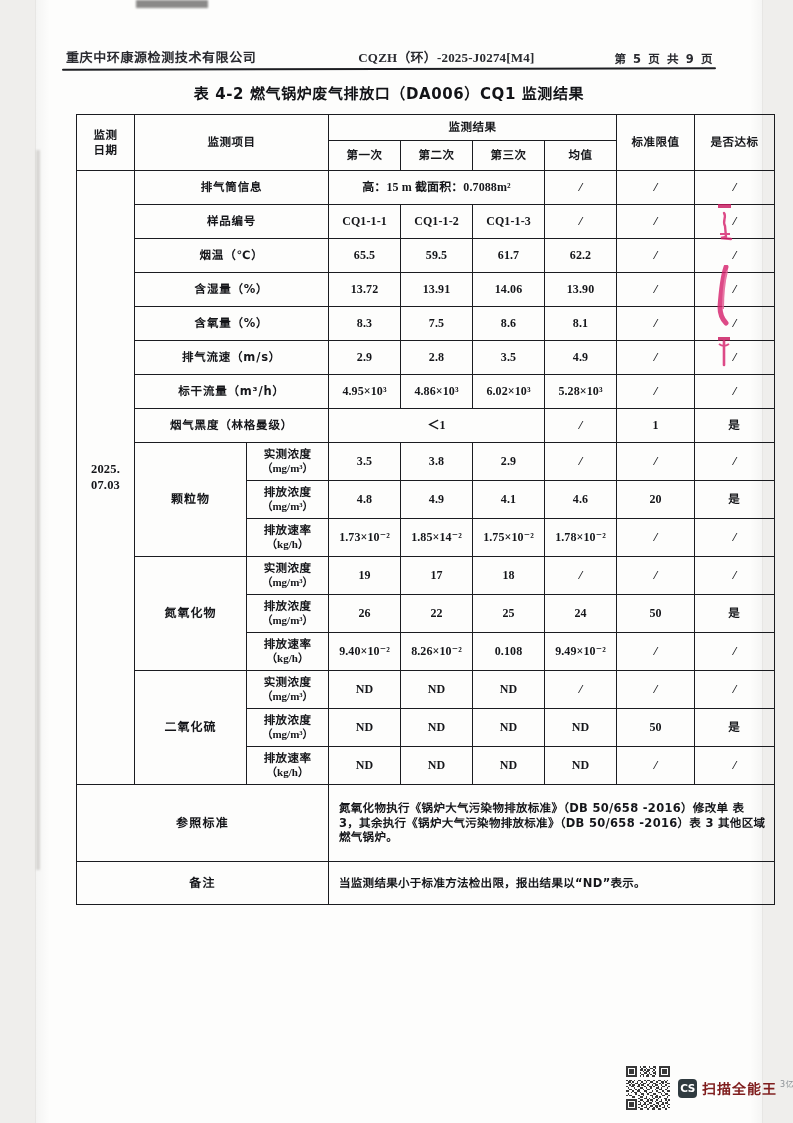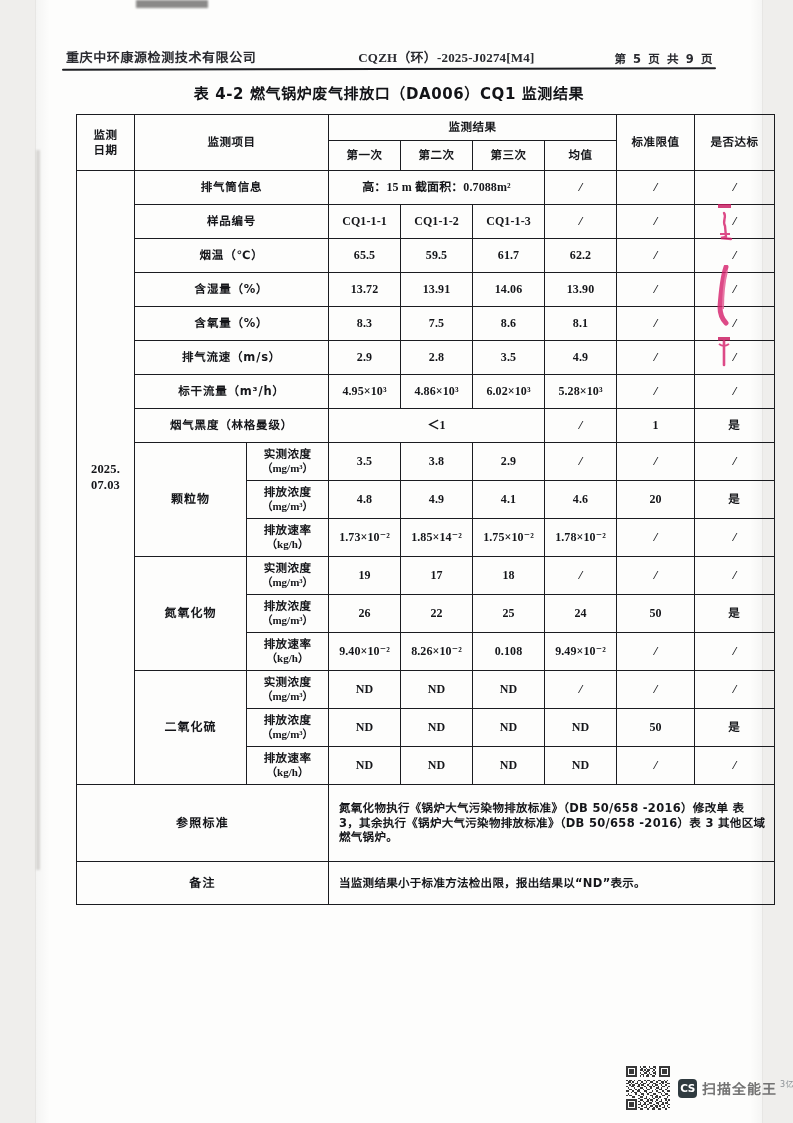--- a/index.html
+++ b/index.html
@@ -266,21 +266,21 @@
     letter-spacing: -0.5px;
     display: flex;
     align-items: center;
     justify-content: center;
   }
   #cs-brand-name {
     font-family: "DejaVu Sans", "Liberation Sans", sans-serif;
     font-weight: 700;
     font-size: 14px;
     letter-spacing: 1px;
-    color: #737373;
+    color: #7f1d1d;
     white-space: nowrap;
   }
   #cs-tagline {
     font-family: "DejaVu Sans", "Liberation Sans", sans-serif;
     font-size: 8px;
     letter-spacing: .4px;
     color: #8b9095;
     white-space: nowrap;
   }
 </style>

